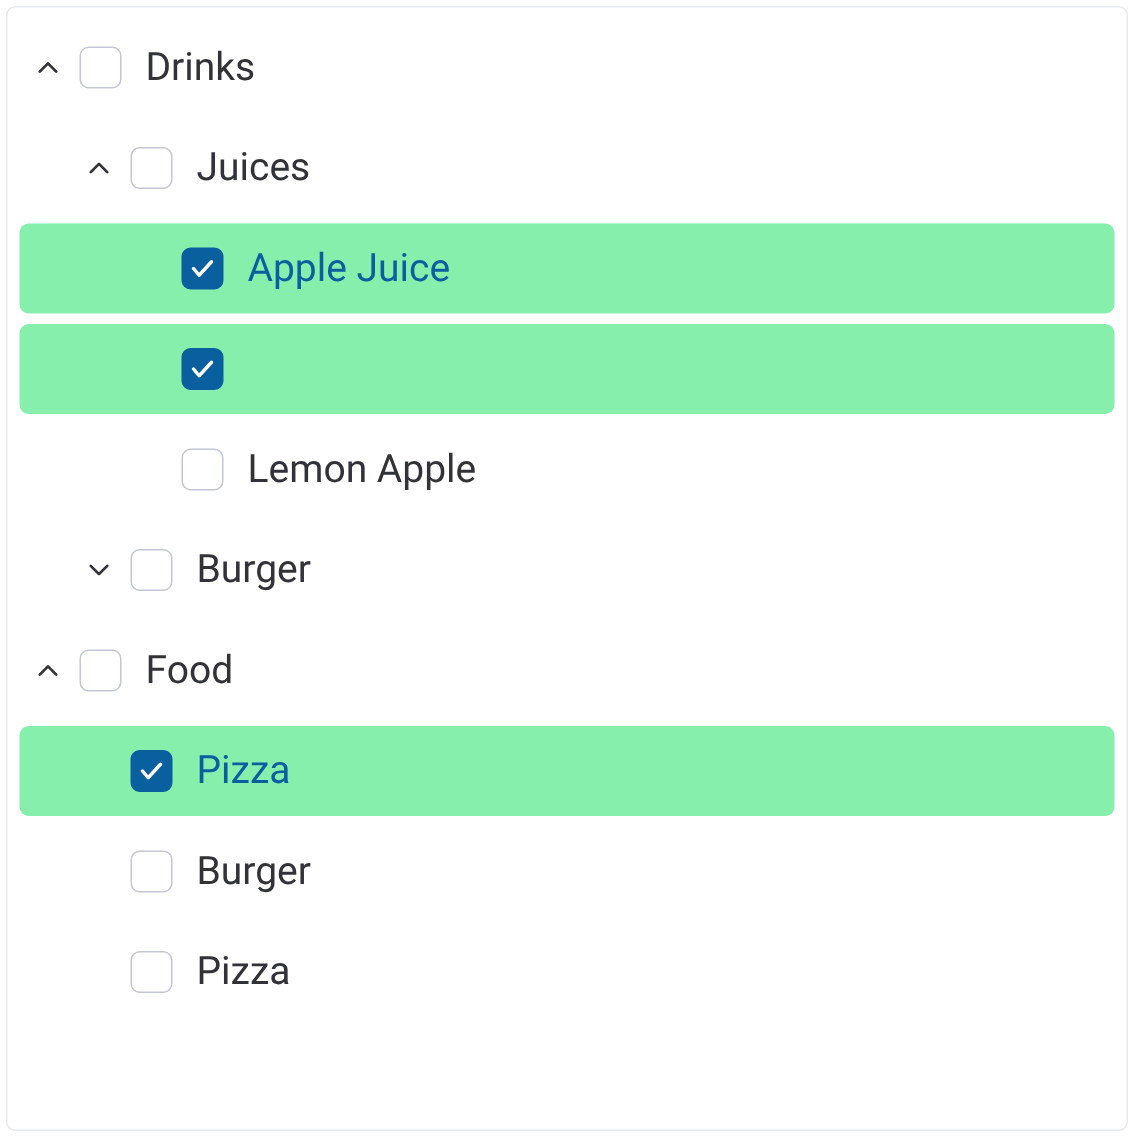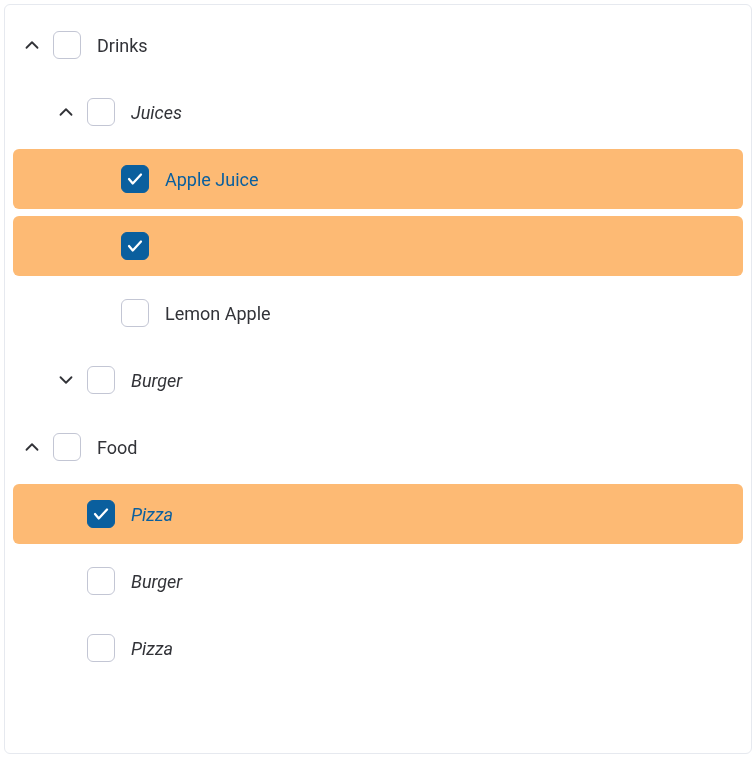--- a/index.html
+++ b/index.html
@@ -24,21 +24,21 @@
     }
     .tree-item {
       display: flex;
       align-items: center;
       height: 60px;
       border-radius: 6px;
       padding: 0 8px 0 4px;
       margin-bottom: 7px;
     }
     .tree-item.selected {
-      background-color: #fdba74;
+      background-color: #86efac;
     }
     .tree-item.selected .item-label {
       color: #0a5f9e;
     }
     .chevron {
       width: 30px;
       height: 30px;
       display: flex;
       align-items: center;
       justify-content: center;
@@ -82,26 +82,26 @@
     .checkbox.checked svg {
       width: 18px;
       height: 18px;
       stroke: #fff;
       stroke-width: 3;
       fill: none;
       stroke-linecap: round;
       stroke-linejoin: round;
     }
     .item-label {
-      font-size: 18px;
+      font-size: 26px;
       cursor: pointer;
       color: #323338;
     }
     .indent-0 { padding-left: 4px; }
-    .indent-1 { padding-left: 38px; font-style: italic; }
+    .indent-1 { padding-left: 38px; }
     .indent-2 { padding-left: 72px; }
   </style>
 </head>
 <body>
 
 <div class="tree-container" id="tree-root">
 <div class="tree-item indent-0">
       <span class="chevron">
         <svg viewBox="0 0 24 24">
           <polyline points="6 15 12 9 18 15"></polyline>

